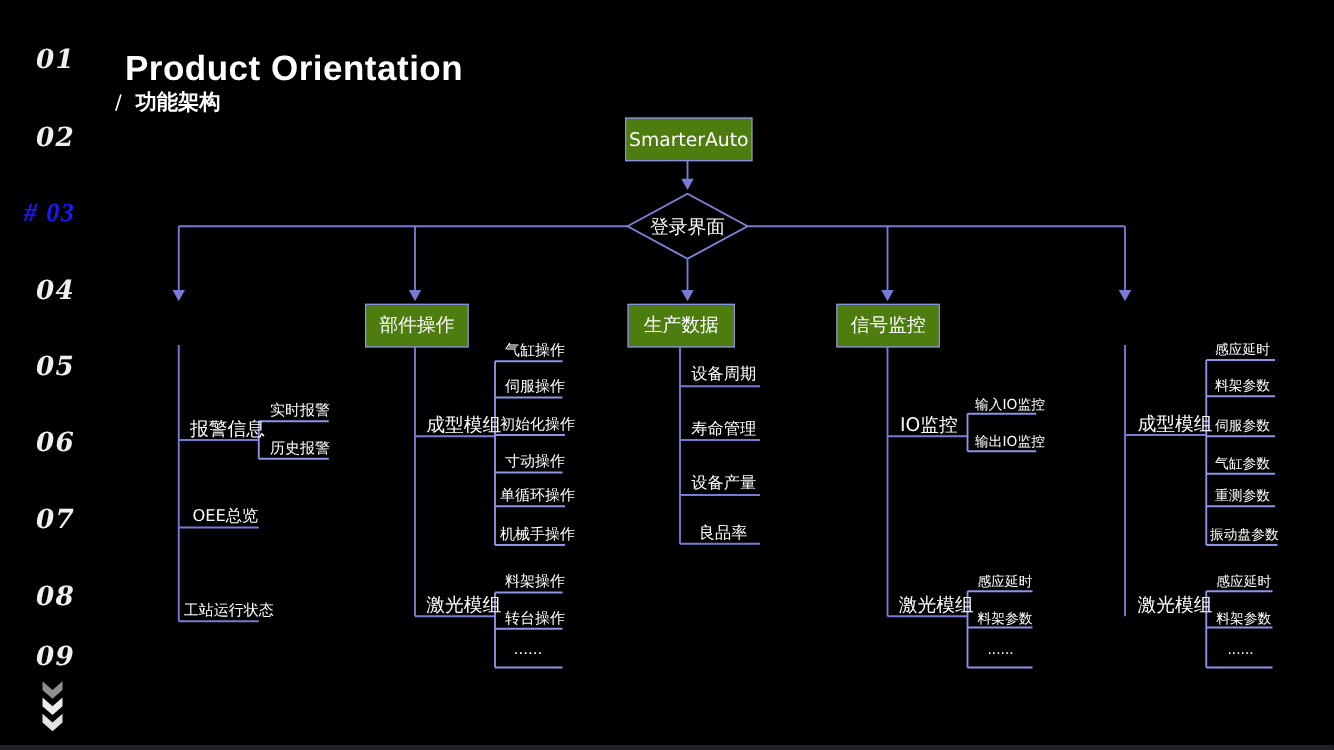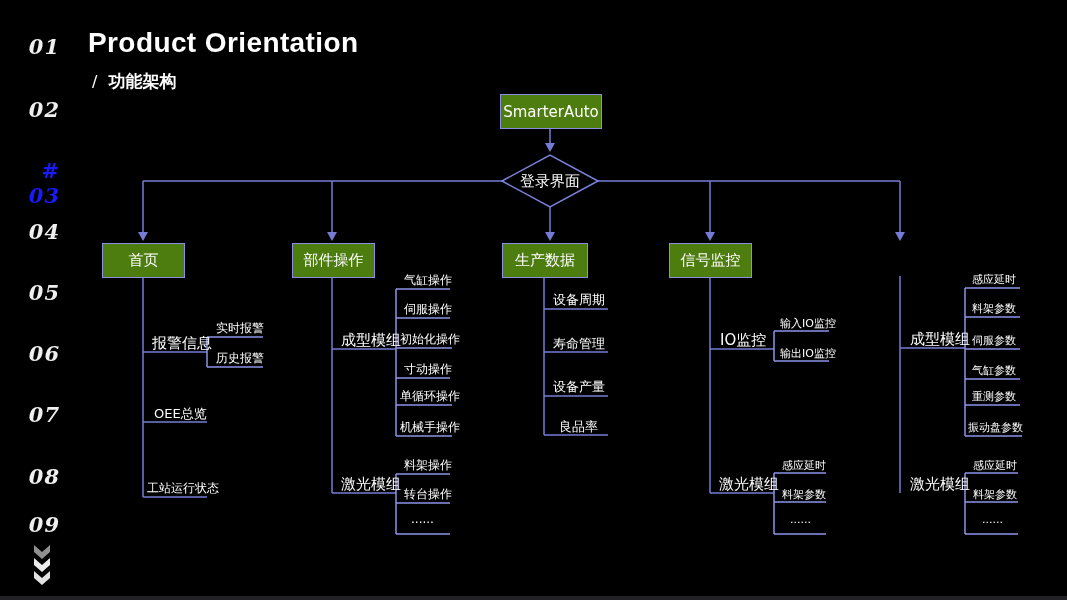--- a/index.html
+++ b/index.html
@@ -2,24 +2,24 @@
 <html><head>
 <meta charset="utf-8">
 <style>
   html,body{margin:0;padding:0;background:#000;}
   .slide{position:relative;width:1067px;height:600px;background:#000;overflow:hidden;
          font-family:"DejaVu Sans",sans-serif;padding-left:12px;}
   
   .num{position:absolute;left:8px;width:52px;text-align:right;
        font-family:"DejaVu Serif",serif;font-style:italic;font-weight:bold;
        font-size:21px;color:#efefef;letter-spacing:1px;}
-  .num.active{color:#1a1aff;}
+  .num.active{color:#1a1aff;font-family:Liberation Serif, serif;}
   .chevrons{position:absolute;left:31px;top:544px;width:22px;height:46px;}
   
-  .title{position:absolute;left:88px;top:27px;margin:0;color:#fff;
+  .title{position:absolute;left:88px;top:27px;margin:12px;color:#fff;
          font-family:"Liberation Sans",sans-serif;font-weight:bold;
          font-size:28px;letter-spacing:.4px;}
   .subtitle{position:absolute;left:92px;top:70px;color:#fff;font-size:17px;
             font-weight:bold;display:flex;gap:11px;align-items:center;}
   .subtitle .slash{font-weight:normal;font-size:16px;}
   
   .node{position:absolute;display:flex;align-items:center;justify-content:center;
         border:1.5px solid #8a8fdf;color:#fff;font-size:15px;background:#4d7c0f;
         white-space:nowrap;}
   .diamond-label{position:absolute;color:#fff;font-size:15px;white-space:nowrap;
@@ -133,21 +133,20 @@
     <line class="ln2" x1="965" y1="436" x2="1022" y2="436"></line>
     <line class="ln2" x1="965" y1="473" x2="965" y2="534"></line>
     <line class="ln2" x1="965" y1="473" x2="1018" y2="473"></line>
     <line class="ln2" x1="965" y1="502" x2="1018" y2="502"></line>
     <line class="ln2" x1="965" y1="534" x2="1018" y2="534"></line>
   </svg>
 
   <div class="node" style="left:500px;top:94px;width:100px;height:33px">SmarterAuto</div>
   <div class="diamond-label" style="left:502px;top:172px;width:96px">登录界面</div>
 
-  <div class="node" style="left:102px;top:243px;width:81px;height:33px">首页</div>
   <div class="node" style="left:292px;top:243px;width:81px;height:33px">部件操作</div>
   <div class="node" style="left:502px;top:243px;width:84px;height:33px">生产数据</div>
   <div class="node" style="left:669px;top:243px;width:81px;height:33px">信号监控</div>
 
   <div class="lbl s15" style="left:152px;top:334px">报警信息</div>
   <div class="lbl s12" style="left:216px;top:321px">实时报警</div>
   <div class="lbl s12" style="left:216px;top:351px">历史报警</div>
   <div class="lbl s13" style="left:154px;top:406px">OEE总览</div>
   <div class="lbl s12" style="left:147px;top:481px">工站运行状态</div>
 

